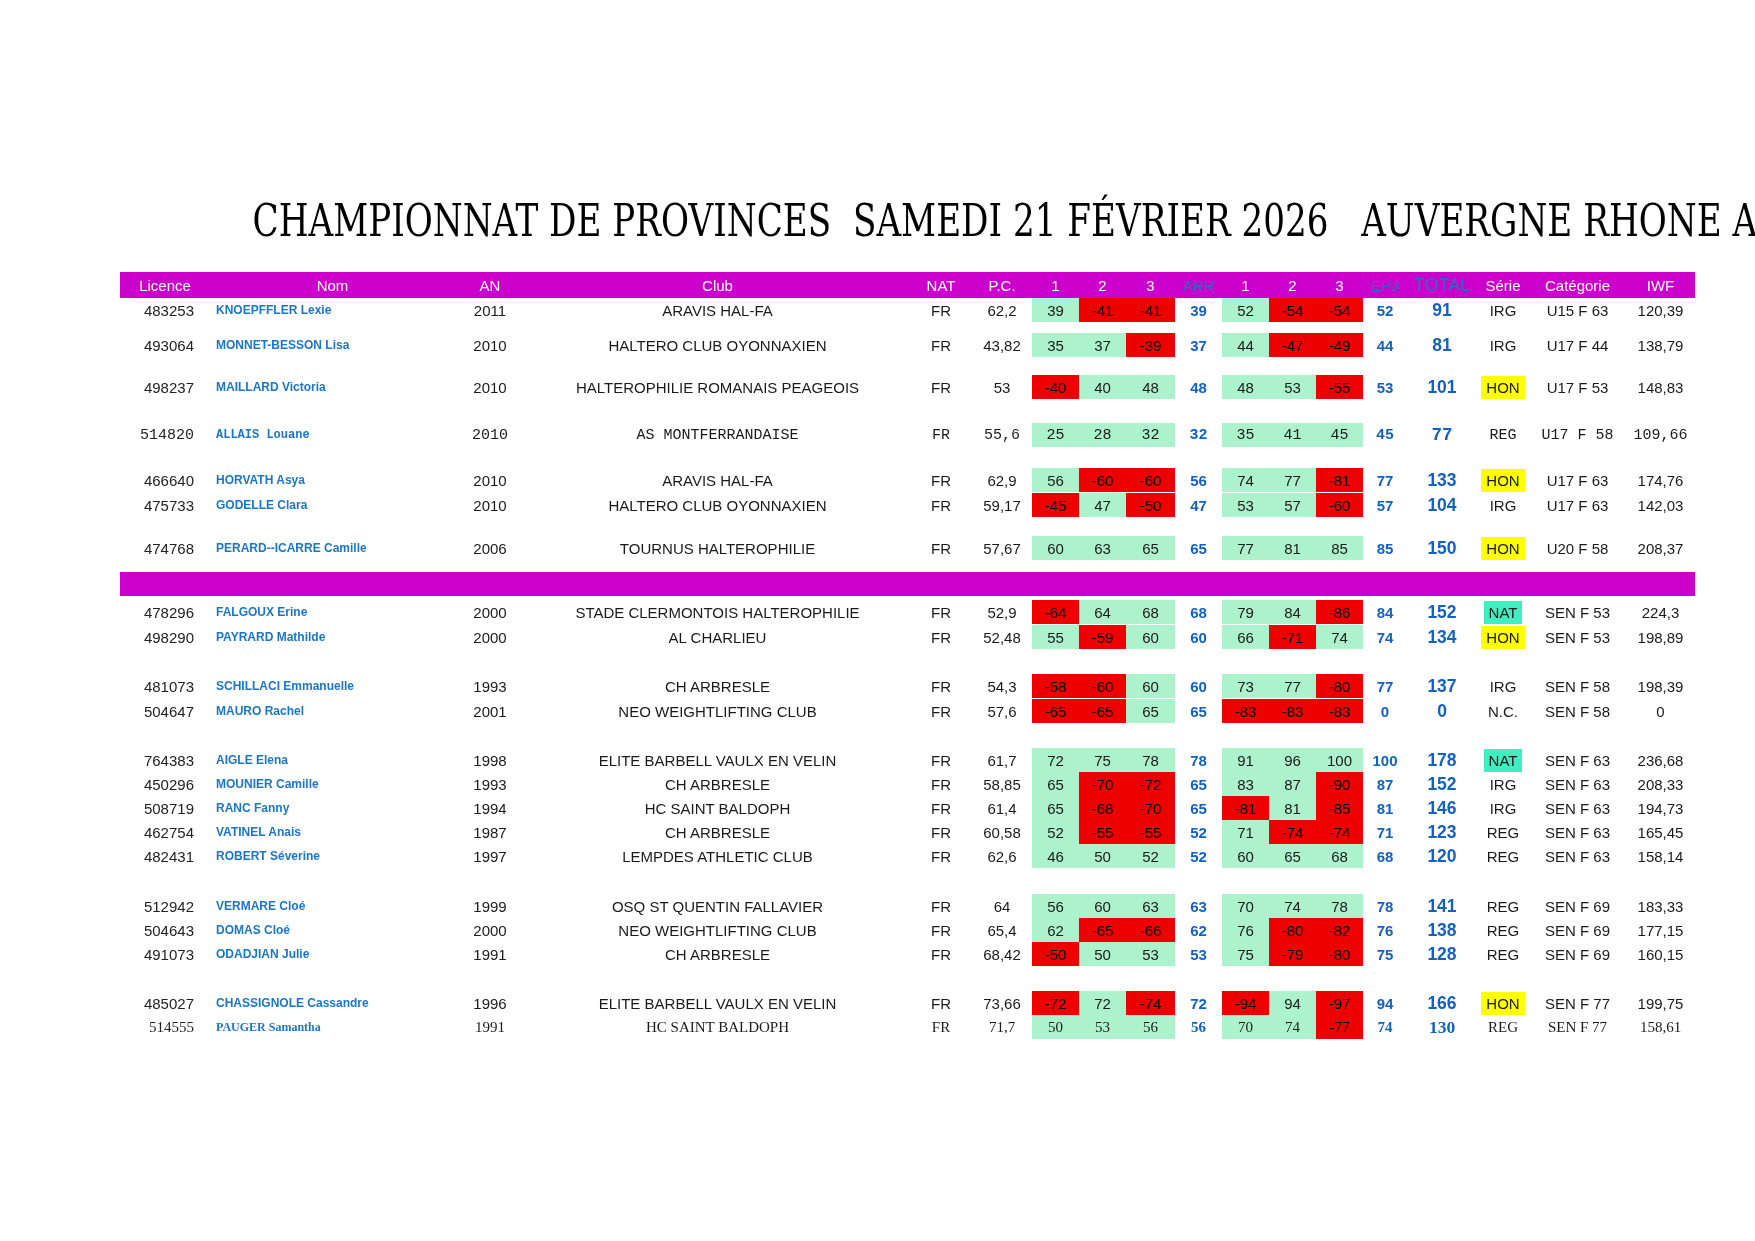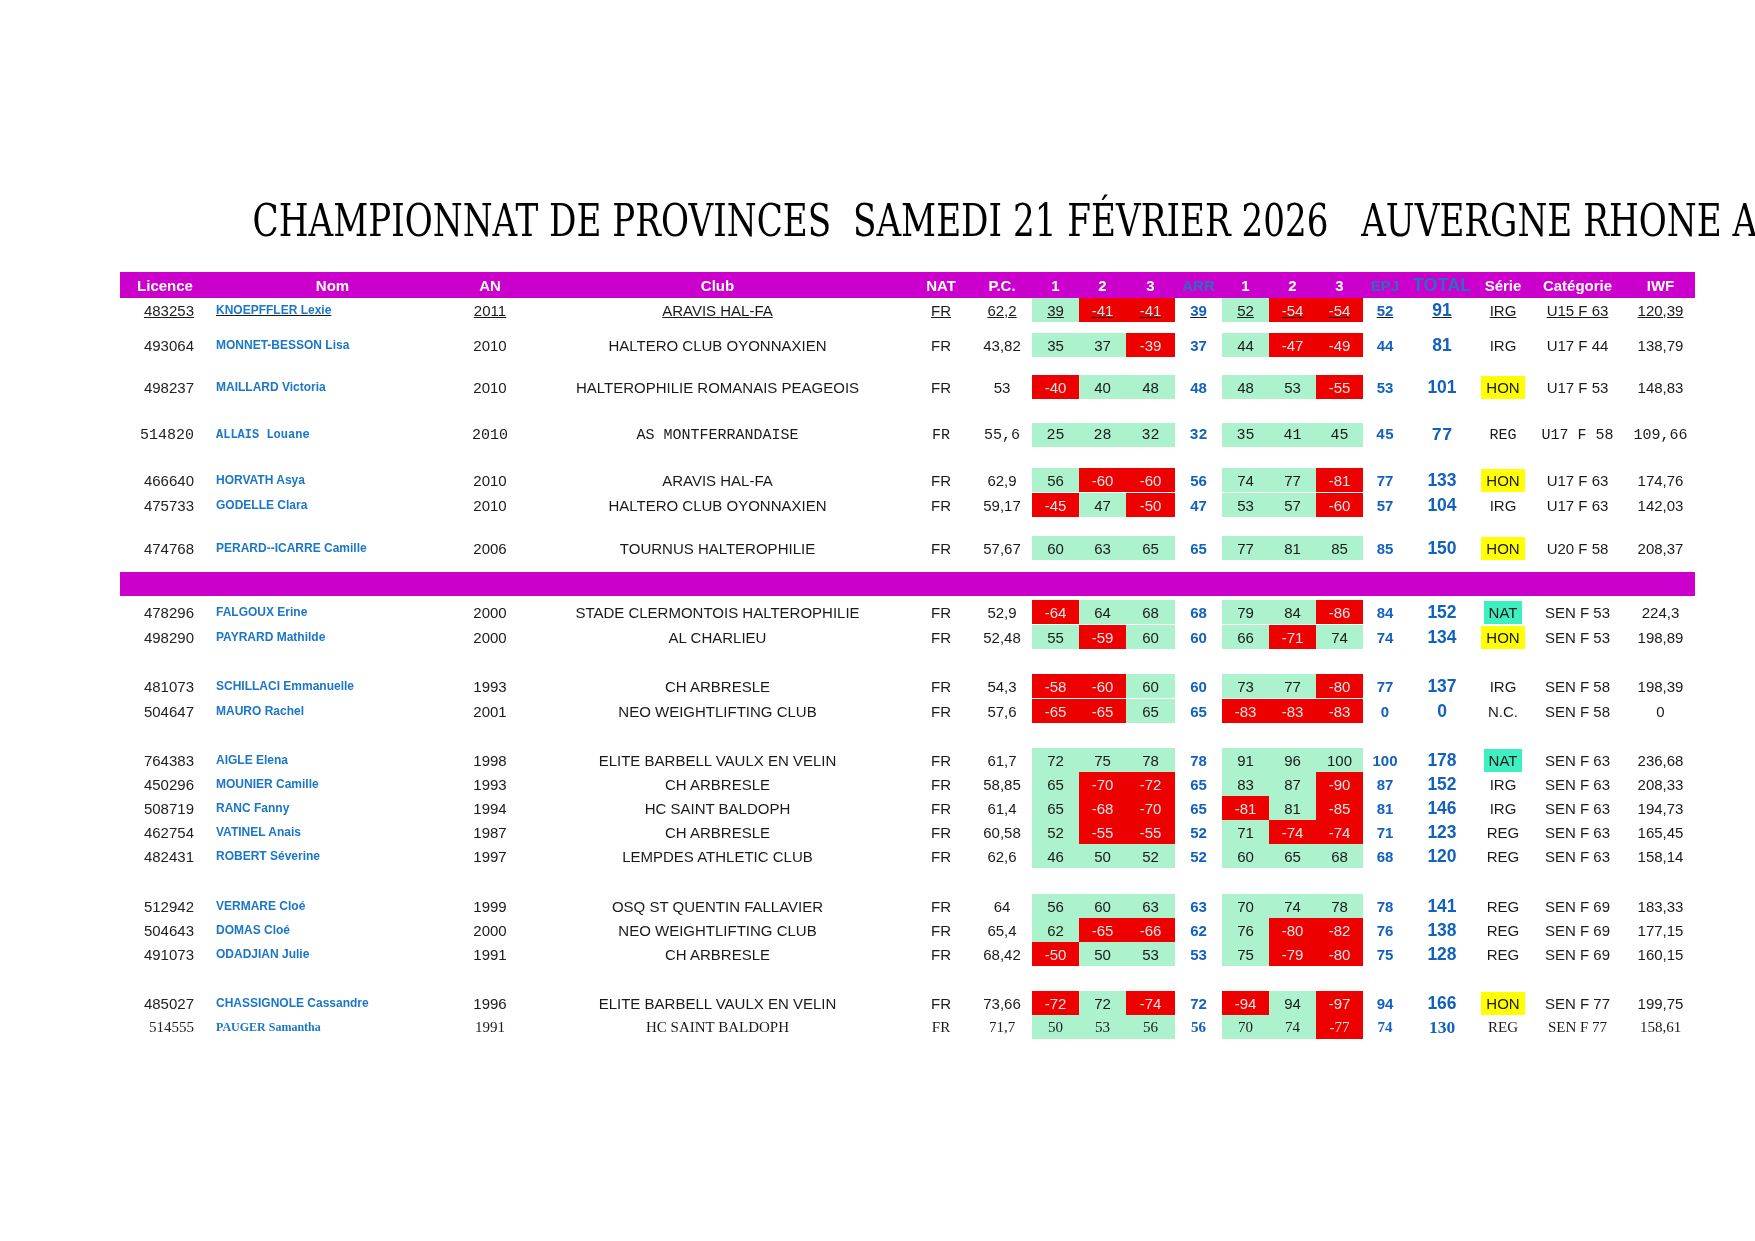--- a/index.html
+++ b/index.html
@@ -10,29 +10,29 @@
     --good:#ACF2CC;--fail:#EE0000;--band:#CC00CC;--vblue:#1261BE;--nblue:#1B76C8;--hblue:#2E6BC0;
     --yellow:#FFFF00;--teal:#3FEFC2;
   }
   .title{position:absolute;top:194px;left:0;width:100%;text-align:center;}
   .title-inner{
     display:inline-block;font-family:"DejaVu Serif",serif;font-size:45px;font-weight:400;
     color:#000;white-space:pre;transform:scaleX(0.76);transform-origin:center;letter-spacing:0px;
   }
   .tablewrap{position:absolute;left:120px;top:272px;width:1575px;}
   .header-row{display:grid;grid-template-columns:var(--cols);background:var(--band);height:26px;align-items:center;}
-  .hcell{color:#ffffff;font-weight:700;font-size:15px;text-align:center;overflow:hidden;}
+  .hcell{color:#ffffff;font-weight:400;font-size:15px;text-align:center;overflow:hidden;}
   .hcell.accent{color:var(--hblue);}
   .hcell.big{font-size:18px;}
   .row{display:grid;grid-template-columns:var(--cols);height:24px;}
   .cell{display:flex;align-items:center;justify-content:center;font-size:15px;overflow:hidden;}
   .cell.licence{justify-content:flex-end;padding-right:16px;color:#222;}
   .cell.nom{justify-content:flex-start;padding-left:6px;color:var(--nblue);font-weight:700;font-size:12px;}
   .cell.att.ok{background:var(--good);color:#1a1a1a;}
-  .cell.att.fail{background:var(--fail);color:#e5e5e5;}
+  .cell.att.fail{background:var(--fail);color:#000000;}
   .cell.best{color:var(--vblue);font-weight:700;}
   .cell.total{color:var(--vblue);font-weight:700;font-size:17.5px;}
   .serie-tag{display:inline-block;line-height:23px;padding:0 5px;}
   .serie-tag.yellow{background:var(--yellow);}
   .serie-tag.teal{background:var(--teal);}
   .band{height:24px;background:var(--band);width:100%;}
 </style>
 </head>
 <body style="--band: #CC00CC; --good: #ACF2CC; --fail: #EE0000; --yellow: #FFFF00; --teal: #3FEFC2; --vblue: #1261BE; --nblue: #1B76C8; --hblue: #2E6BC0;">
 
@@ -55,21 +55,21 @@
       <div class="hcell">1</div>
       <div class="hcell">2</div>
       <div class="hcell">3</div>
       <div class="hcell accent">EPJ</div>
       <div class="hcell accent big">TOTAL</div>
       <div class="hcell">Série</div>
       <div class="hcell">Catégorie</div>
       <div class="hcell">IWF</div>
     </div>
   <div id="rows">
-      <div class="row" style="margin-top: 0px; text-decoration: underline;">
+      <div class="row" style="margin-top: 0px;">
         <div class="cell licence">483253</div>
         <div class="cell nom">KNOEPFFLER Lexie</div>
         <div class="cell an">2011</div>
         <div class="cell club">ARAVIS HAL-FA</div>
         <div class="cell nat">FR</div>
         <div class="cell pc">62,2</div>
         <div class="cell att ok">39</div>
         <div class="cell att fail">-41</div>
         <div class="cell att fail">-41</div>
         <div class="cell best">39</div>

